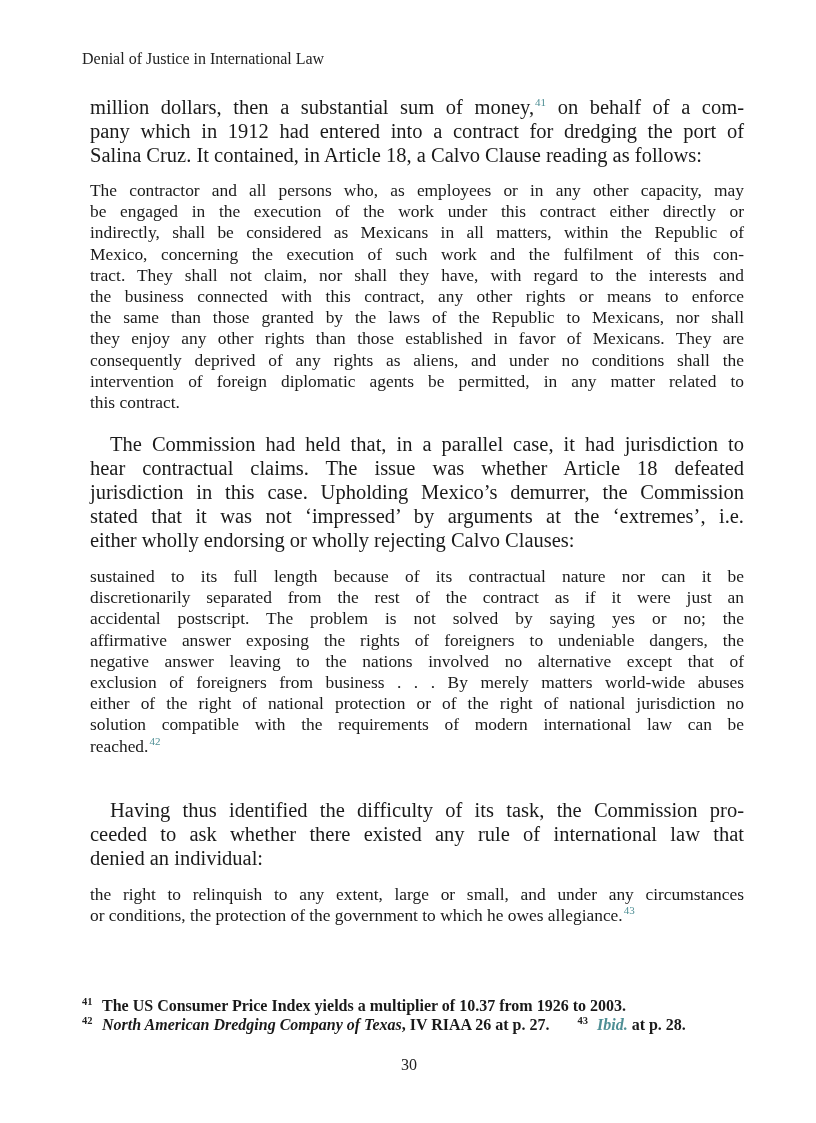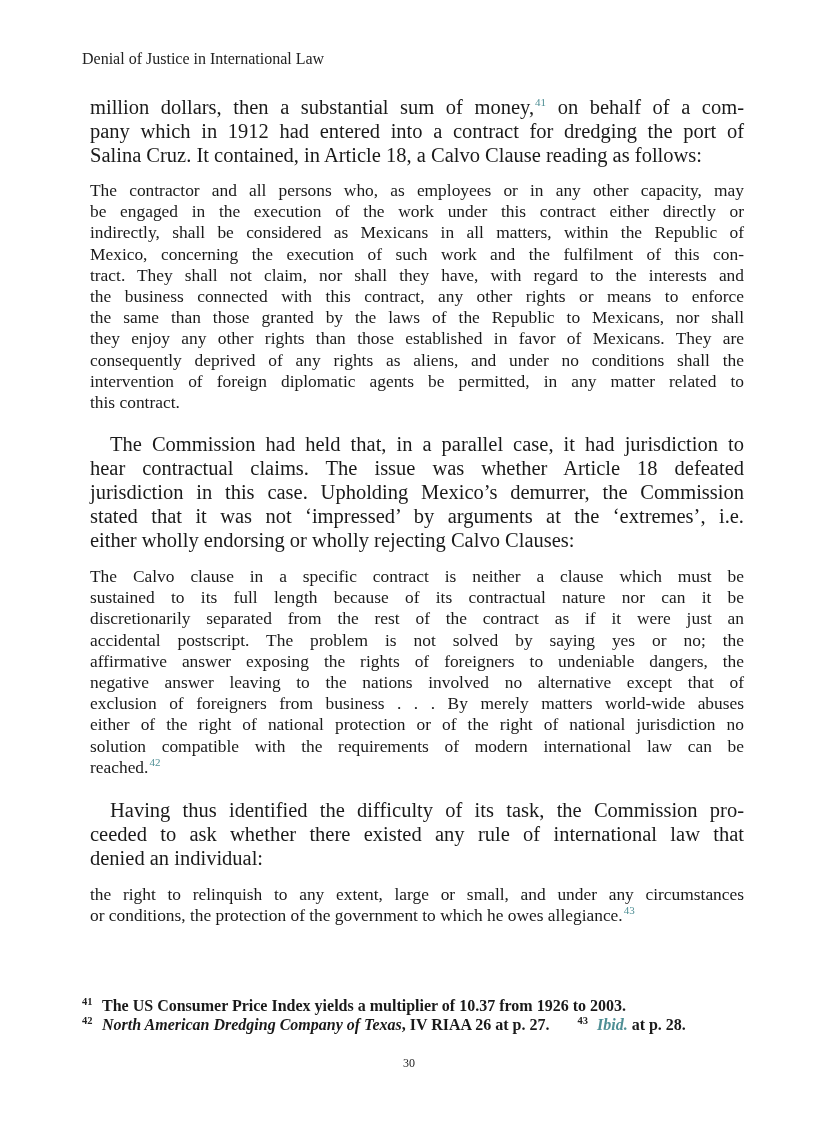--- a/index.html
+++ b/index.html
@@ -89,21 +89,21 @@
     .ibid {
       font-style: italic;
       color: #4f8f95;
     }
     .page-number {
       position: absolute;
       top: 1056px;
       left: 0;
       width: 654px;
       text-align: center;
-      font-size: 12px;
+      font-size: 16px;
       color: #222;
     }
   </style>
 </head>
 <body>
 
 <div class="page">
 
   <div class="running-head">Denial of Justice in International Law</div>
 
@@ -129,21 +129,20 @@
 
   <div class="para body-text" style="top:424px;">
     <span class="line" style="padding-left:20px;">The Commission had held that, in a parallel case, it had jurisdiction to</span>
     <span class="line">hear contractual claims. The issue was whether Article 18 defeated</span>
     <span class="line">jurisdiction in this case. Upholding Mexico’s demurrer, the Commission</span>
     <span class="line">stated that it was not ‘impressed’ by arguments at the ‘extremes’, i.e.</span>
     <span class="line last">either wholly endorsing or wholly rejecting Calvo Clauses:</span>
   </div>
 
   <div class="para block-quote" style="top:558px;">
-    <span class="line">The Calvo clause in a specific contract is neither a clause which must be</span>
     <span class="line">sustained to its full length because of its contractual nature nor can it be</span>
     <span class="line">discretionarily separated from the rest of the contract as if it were just an</span>
     <span class="line">accidental postscript. The problem is not solved by saying yes or no; the</span>
     <span class="line">affirmative answer exposing the rights of foreigners to undeniable dangers, the</span>
     <span class="line">negative answer leaving to the nations involved no alternative except that of</span>
     <span class="line">exclusion of foreigners from business . . . By merely matters world-wide abuses</span>
     <span class="line">either of the right of national protection or of the right of national jurisdiction no</span>
     <span class="line">solution compatible with the requirements of modern international law can be</span>
     <span class="line last"><span>reached.</span><span class="fnref">42</span></span>
   </div>

